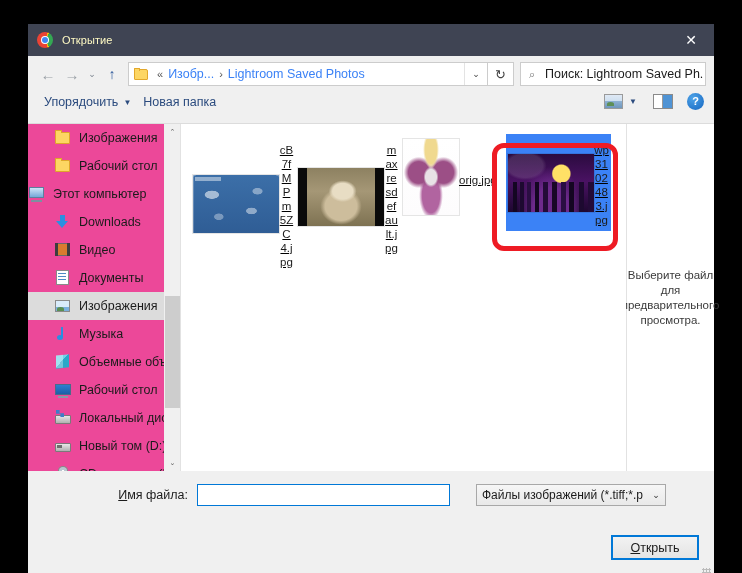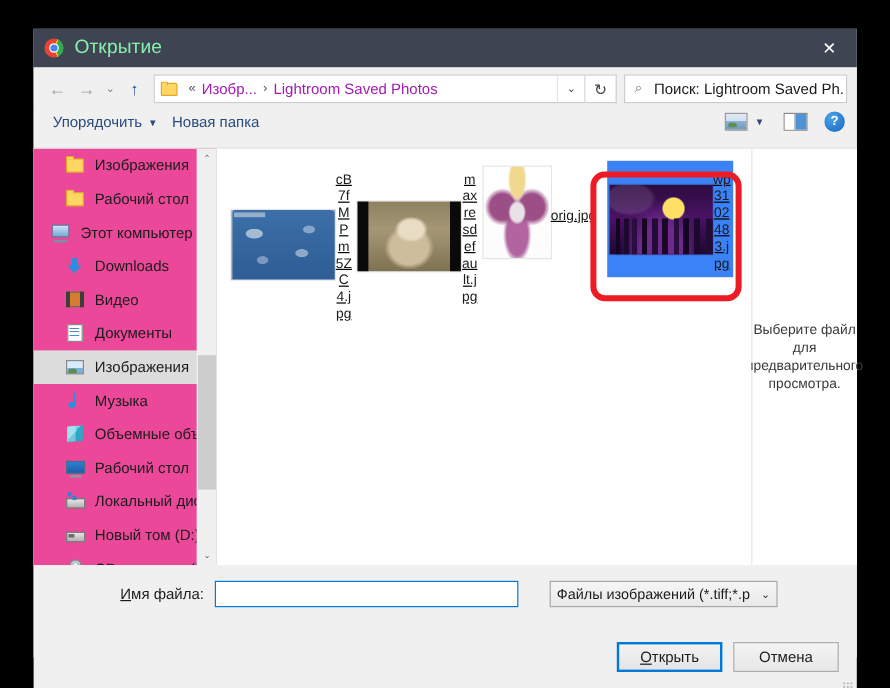--- a/index.html
+++ b/index.html
@@ -50,22 +50,22 @@
     background: #ffffff;
     border-radius: 50%;
   }
   .chrome-inner-blue {
     position: absolute;
     left: 31%; top: 31%; width: 38%; height: 38%;
     background: #4285f4;
     border-radius: 50%;
   }
   .title-text {
-    color: #86efac;
-    font-size: 16px;
+    color: #fef9c3;
+    font-size: 11px;
     letter-spacing: .1px;
   }
   .close-btn {
     position: absolute;
     right: 0; top: 0;
     width: 46px; height: 32px;
     display: flex; align-items: center; justify-content: center;
     color: #fff; font-size: 14px;
     cursor: default;
   }
@@ -119,21 +119,21 @@
     width: 6px; height: 3px;
     background: #fdd663;
     border: 1px solid #e3a82b;
     border-bottom: none;
     border-radius: 1px 1px 0 0;
     box-sizing: border-box;
   }
   .bc-sep { color: #555; font-size: 11px; padding: 0 4px; flex: none; }
   .bc-sep.dbl { font-size: 11px; }
   .bc-item {
-    font-size: 12.5px; color: #a21caf;
+    font-size: 12.5px; color: #3b82f6;
     white-space: nowrap;
     padding: 0 1px;
   }
   .bc-caret {
     margin-left: auto;
     width: 22px; height: 22px;
     display: flex; align-items: center; justify-content: center;
     color: #444; font-size: 9px;
     border-left: 1px solid #e3e3e3;
     flex: none;
@@ -244,21 +244,20 @@
     width: 152px;
     background: #ec4899;
     position: relative;
     overflow: hidden;
     flex: none;
   }
   .tree-item {
     height: 28px;
     display: flex;
     align-items: center;
-    padding-left: 14px;
     font-size: 12.5px;
     color: #1b1b1b;
     white-space: nowrap;
     box-sizing: border-box;
   }
   .tree-item.indent { padding-left: 26px; }
   .tree-item.selected-gray { background: #dcdcdc; }
   .tree-ico {
     width: 18px; height: 16px;
     margin-right: 7px;
@@ -597,21 +596,21 @@
   .footer {
     background: #f0f0f0;
     height: 109px;
     position: relative;
     box-sizing: border-box;
   }
   .row-filename {
     display: flex;
     align-items: center;
     padding-top: 13px;
-    padding-left: 18px;
+    padding-left: 36px;
   }
   .fn-label {
     font-size: 12.5px;
     color: #1b1b1b;
     min-width: 124px;
     text-align: right;
     padding-right: 9px;
   }
   .fn-label u { text-decoration: underline; }
   .fn-input {
@@ -849,21 +848,18 @@
       <div class="fn-combo">
         <span class="txt">Файлы изображений (*.tiff;*.p</span>
         <span class="cv">⌄</span>
       </div>
     </div>
 
     <div class="row-buttons">
       <div class="btn default">
         <span><u>О</u><span>ткрыть</span></span>
       </div>
-      <div class="btn">
-        <span>Отмена</span>
-      </div>
     </div>
 
     <div class="grip"></div>
   </div>
 
 </div>
 
 </body></html>

